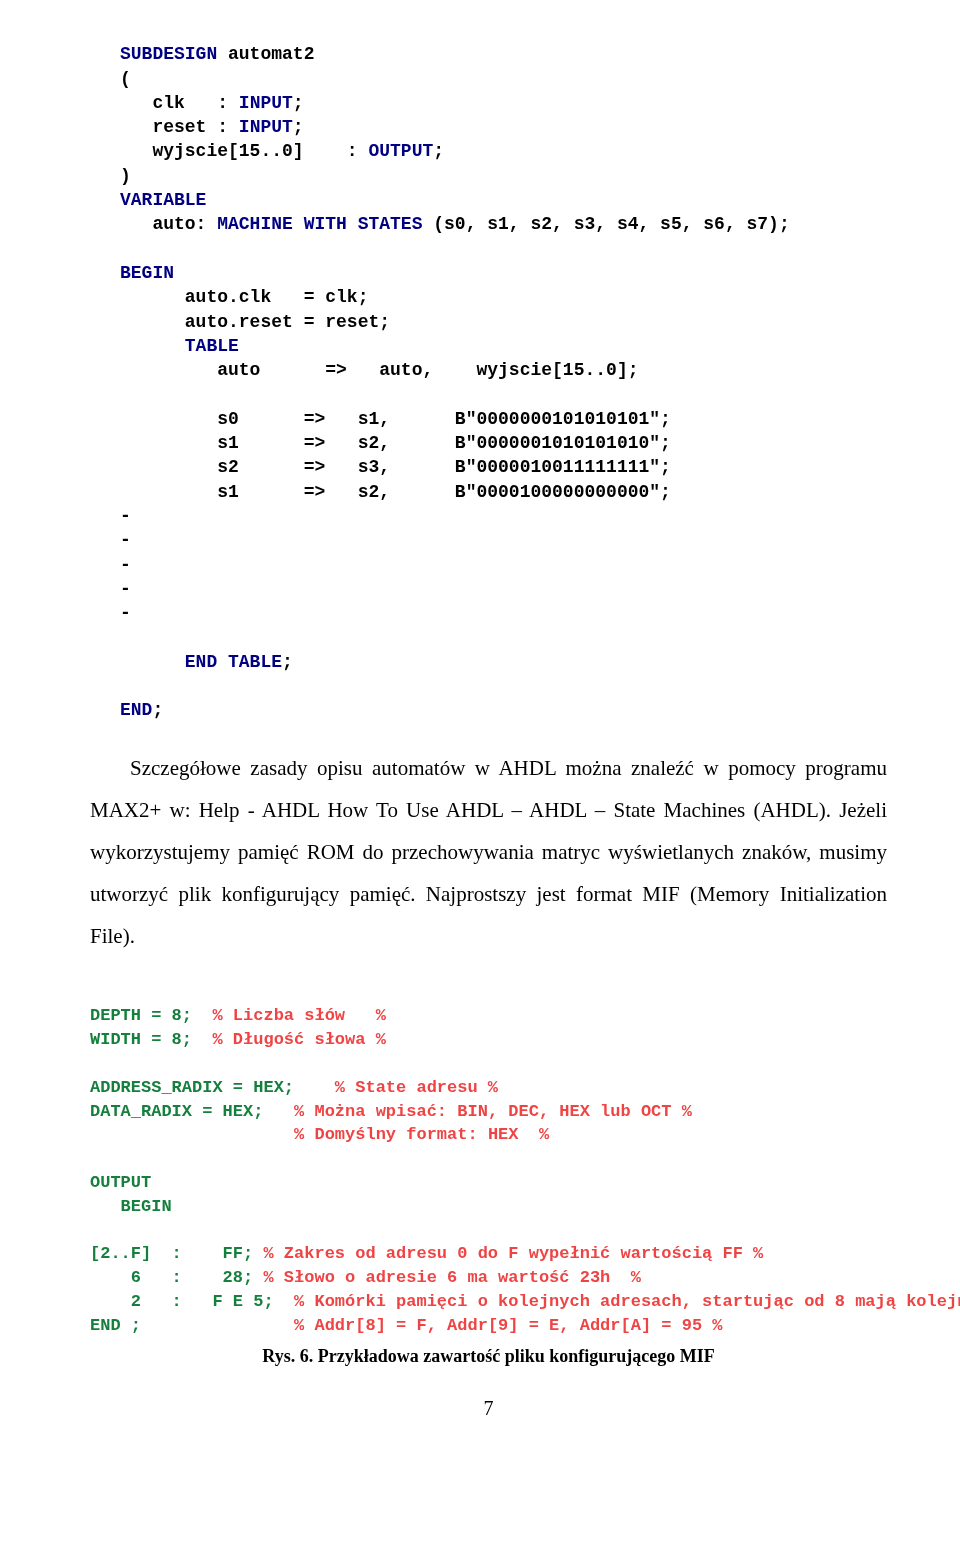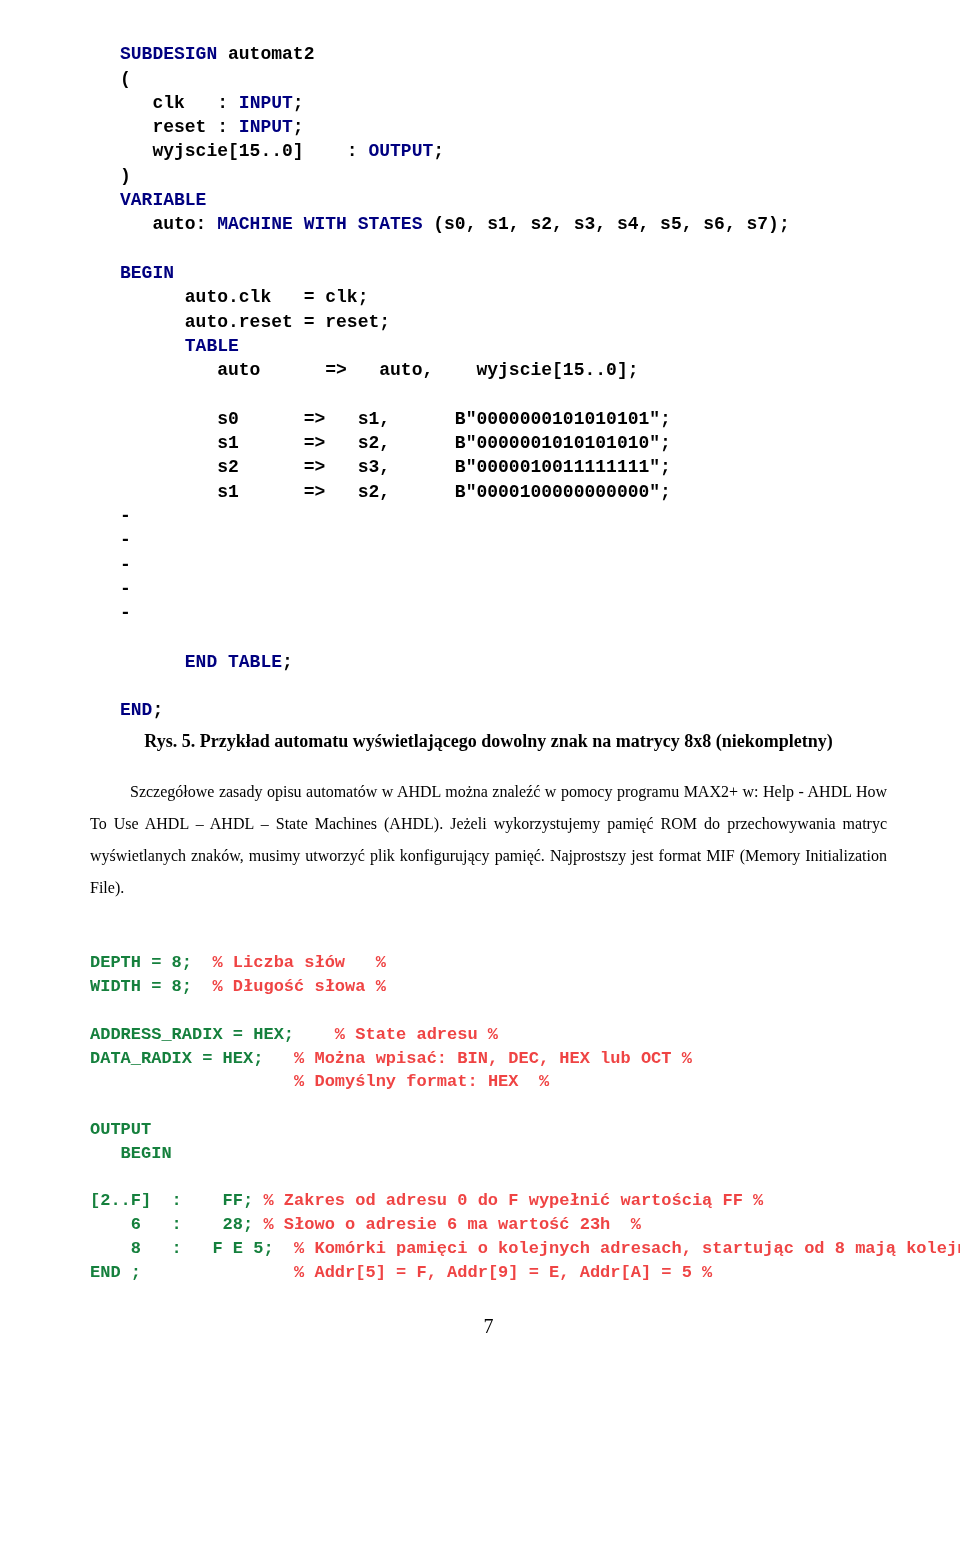--- a/index.html
+++ b/index.html
@@ -24,21 +24,21 @@
   .cb1 .txt { color: #000; } 
   .caption {
     text-align: center;
     font-family: "Times New Roman", Times, serif;
     font-size: 18px;
     font-weight: bold;
     margin-top: 8px;
   }
   .body-text {
     font-family: "Times New Roman", Times, serif;
-    font-size: 16px;
+    font-size: 21px;
     line-height: 2.0;
     text-align: justify;
     margin-top: 24px;
   }
   .body-text .first { text-indent: 40px; }
   .code-block-2 {
     font-family: "Courier New", Courier, monospace;
     font-weight: bold;
     font-size: 17px;
     line-height: 1.4;
@@ -82,39 +82,39 @@
 <span class="txt">-</span>
 <span class="txt">-</span>
 <span class="txt">-</span>
 <span class="txt">-</span>
 
 <span class="txt">      </span><span class="kw">END TABLE</span><span class="txt">;</span>
 <span class="txt"></span>
 <span class="kw">END</span><span class="txt">;</span>
 </div>
 
-  <div class="caption">Rys. 5. Przykład automatu wyświetlającego dowolny znak na matrycy 8x8 (niekompletny)</div>
 
   <div class="body-text">
     <div class="first">Szczegółowe zasady opisu automatów w AHDL można znaleźć w pomocy programu MAX2+ w: Help -  AHDL How To Use AHDL – AHDL – State Machines (AHDL). Jeżeli wykorzystujemy pamięć ROM do przechowywania matryc wyświetlanych znaków, musimy utworzyć plik konfigurujący pamięć. Najprostszy jest format MIF (Memory Initialization File).</div>
   </div>
 
   <div class="code-block-2 cb2">
 <span class="line">DEPTH = 8;  </span><span class="cmt">% Liczba słów   %</span>
 <span class="line">WIDTH = 8;  </span><span class="cmt">% Długość słowa %</span>
 <span class="line"></span>
 <span class="line">ADDRESS_RADIX = HEX;    </span><span class="cmt">% State adresu %</span>
 <span class="line">DATA_RADIX = HEX;   </span><span class="cmt">% Można wpisać: BIN, DEC, HEX lub OCT %</span>
 <span class="line">                    </span><span class="cmt">% Domyślny format: HEX  %</span>
 <span class="line"></span>
 <span class="line">OUTPUT</span>
 <span class="line">   BEGIN</span>
 <span class="line"></span>
 <span class="line">[2..F]  :    FF; </span><span class="cmt">% Zakres od adresu 0 do F wypełnić wartością FF %</span>
 <span class="line">    6   :    28; </span><span class="cmt">% Słowo o adresie 6 ma wartość 23h  %</span>
-<span class="line">    8   :   F E 5;  </span><span class="cmt">% Komórki pamięci o kolejnych adresach, startując od 8 mają kolejne wartości:   %</span>
-<span class="line">END ;               </span><span class="cmt">% Addr[5] = F, Addr[9] = E, Addr[A] = 5 %</span>
+<span class="line">    2   :   F E 5;  </span><span class="cmt">% Komórki pamięci o kolejnych adresach, startując od 8 mają kolejne wartości:   %</span>
+<span class="line">END ;               </span><span class="cmt">% Addr[8] = F, Addr[9] = E, Addr[A] = 95 %</span>
 </div>
 
+  <div class="caption">Rys. 6. Przykładowa zawartość pliku konfigurującego MIF</div>
 
   <div class="page-num">7</div>
 
 </div>
 
 </body></html>

